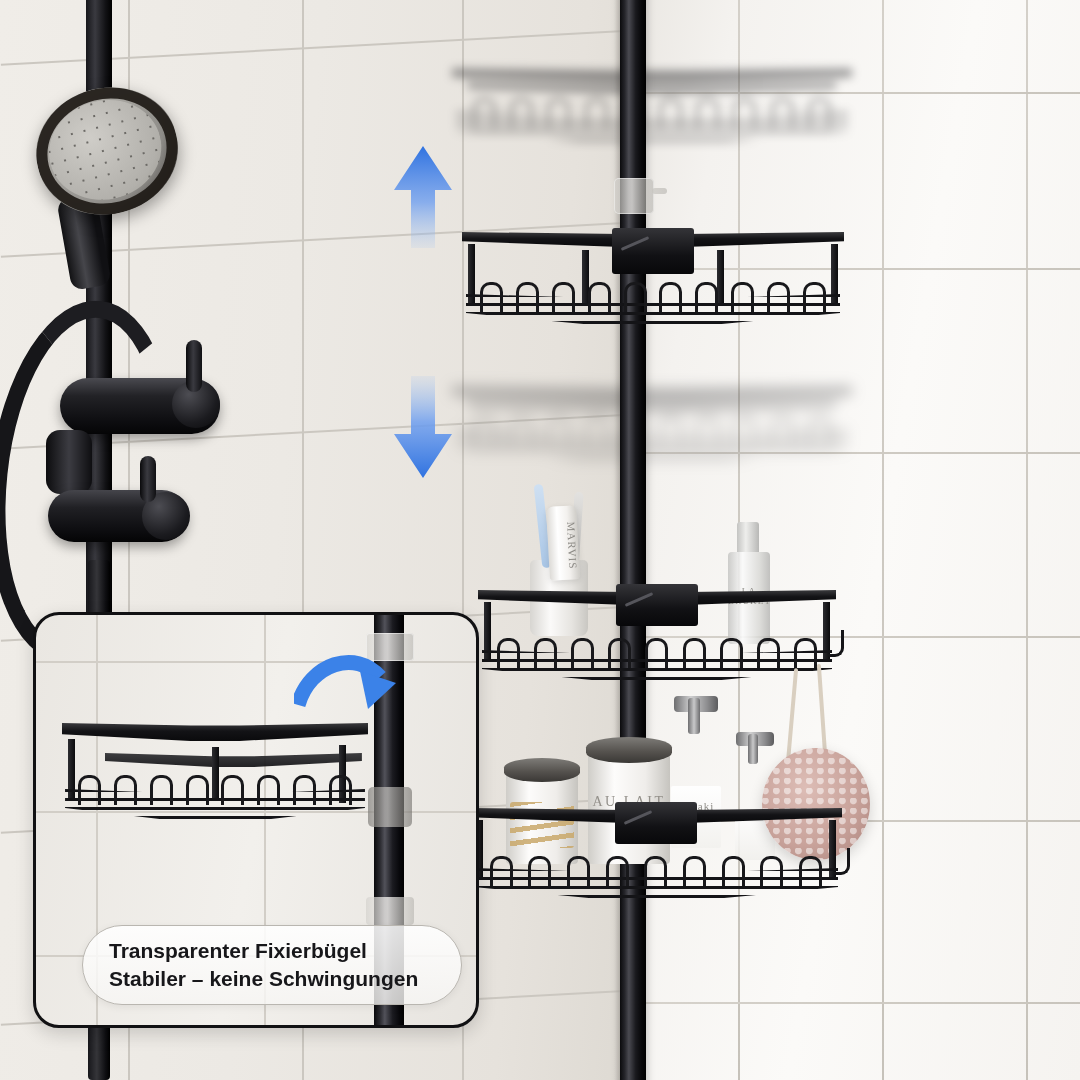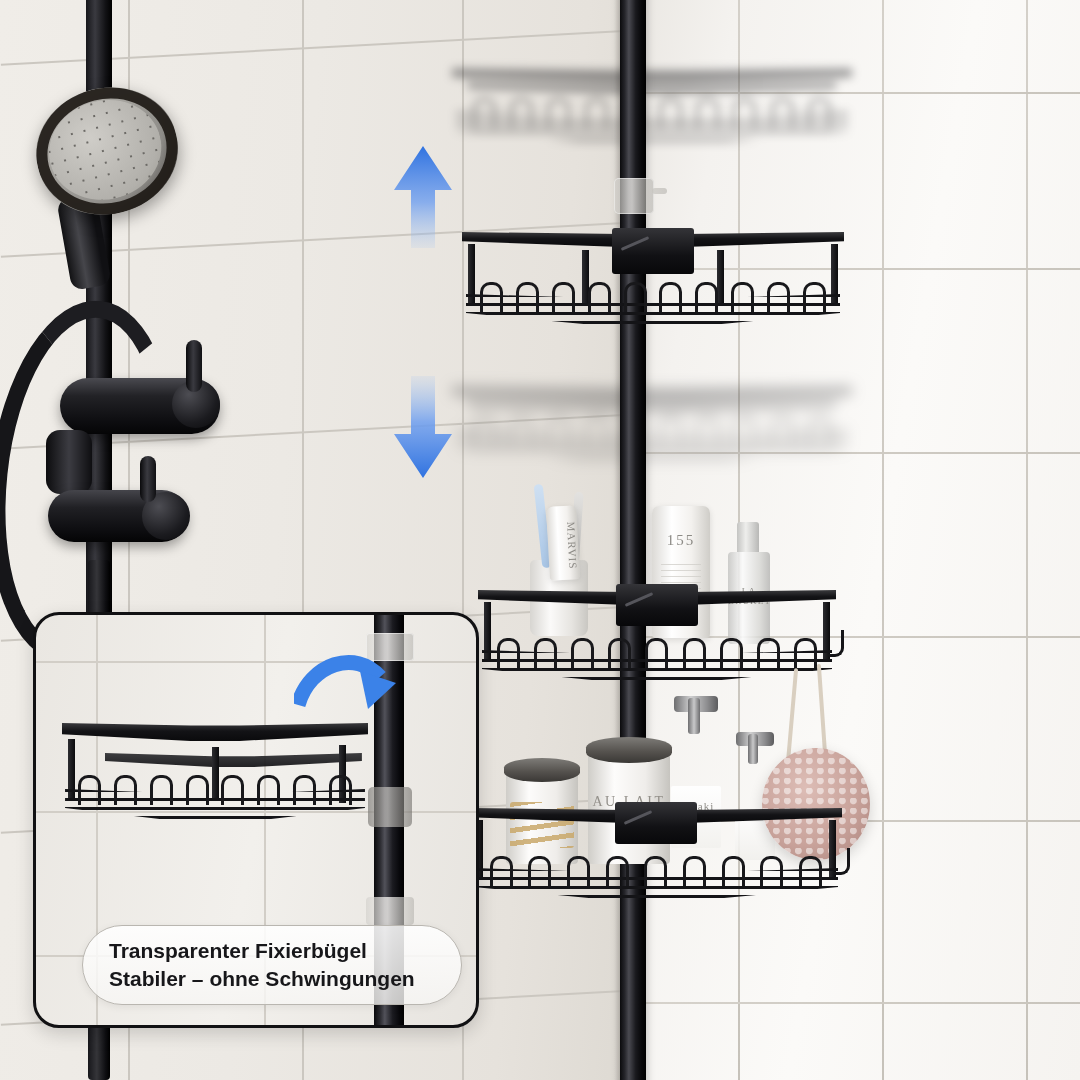--- a/index.html
+++ b/index.html
@@ -365,24 +365,20 @@
 
   <div class="item" style="left:530px;top:560px;">
     <div class="cup"></div>
   </div>
   <div class="brush-handle" style="left:538px;top:484px;height:84px;background:linear-gradient(180deg,#cfe0f2,#a9c6e6);transform:rotate(-6deg);"></div>
   <div class="brush-handle" style="left:572px;top:492px;height:78px;background:linear-gradient(180deg,#e3e2e0,#b9b8b5);transform:rotate(4deg);"></div>
   <div class="item tube" style="left:548px;top:506px;width:30px;height:74px;transform:rotate(-3deg);">
     <div style="position:absolute;left:0;right:0;top:16px;text-align:center;font-size:11px;letter-spacing:1px;color:#8d8b86;font-family:'Liberation Serif',serif;writing-mode:vertical-rl;">MARVIS</div>
   </div>
 
-  <div class="item tube" style="left:652px;top:506px;width:58px;height:132px;">
-    <div class="tube-label" style="top:26px">155</div>
-    <div class="tube-lines" style="top:58px"></div>
-  </div>
 
   <div class="item spray-bottle" style="left:728px;top:552px;width:42px;height:92px;">
     <div class="spray-cap" style="left:9px;top:-30px;width:22px;height:30px;"></div>
     <div style="position:absolute;left:0;right:0;top:34px;text-align:center;font-size:9px;letter-spacing:1.2px;color:#8d8b86;font-family:'Liberation Serif',serif;">LA BRUKET</div>
   </div>
 
   <div class="basket" style="left:478px;top:590px;width:358px;height:106px;">
     <div class="bk-rim"></div>
     <div class="bk-post" style="left:6px;top:12px;height:58px"></div>
     <div class="bk-post" style="right:6px;top:12px;height:58px"></div>
@@ -505,17 +501,17 @@
 
     <div style="position:absolute;left:258px;top:28px;">
       <svg width="108" height="80" viewBox="0 0 108 80">
         <path d="M4 62 C 16 20, 62 6, 86 34" fill="none" stroke="#3b82e8" stroke-width="15" stroke-linecap="butt"></path>
         <polygon points="66,28 102,40 74,66" fill="#3b82e8"></polygon>
       </svg>
     </div>
 
     <div class="callout" style="left:46px;top:310px;width:380px;height:80px;border-radius:40px;padding:0 0 0 26px;box-sizing:border-box;">
       <p style="font-size:21px;">Transparenter Fixierbügel
-Stabiler – ohne Schwingungen</p>
+Stabiler – keine Schwingungen</p>
     </div>
   </div>
 
 </div>
 
 </body></html>

